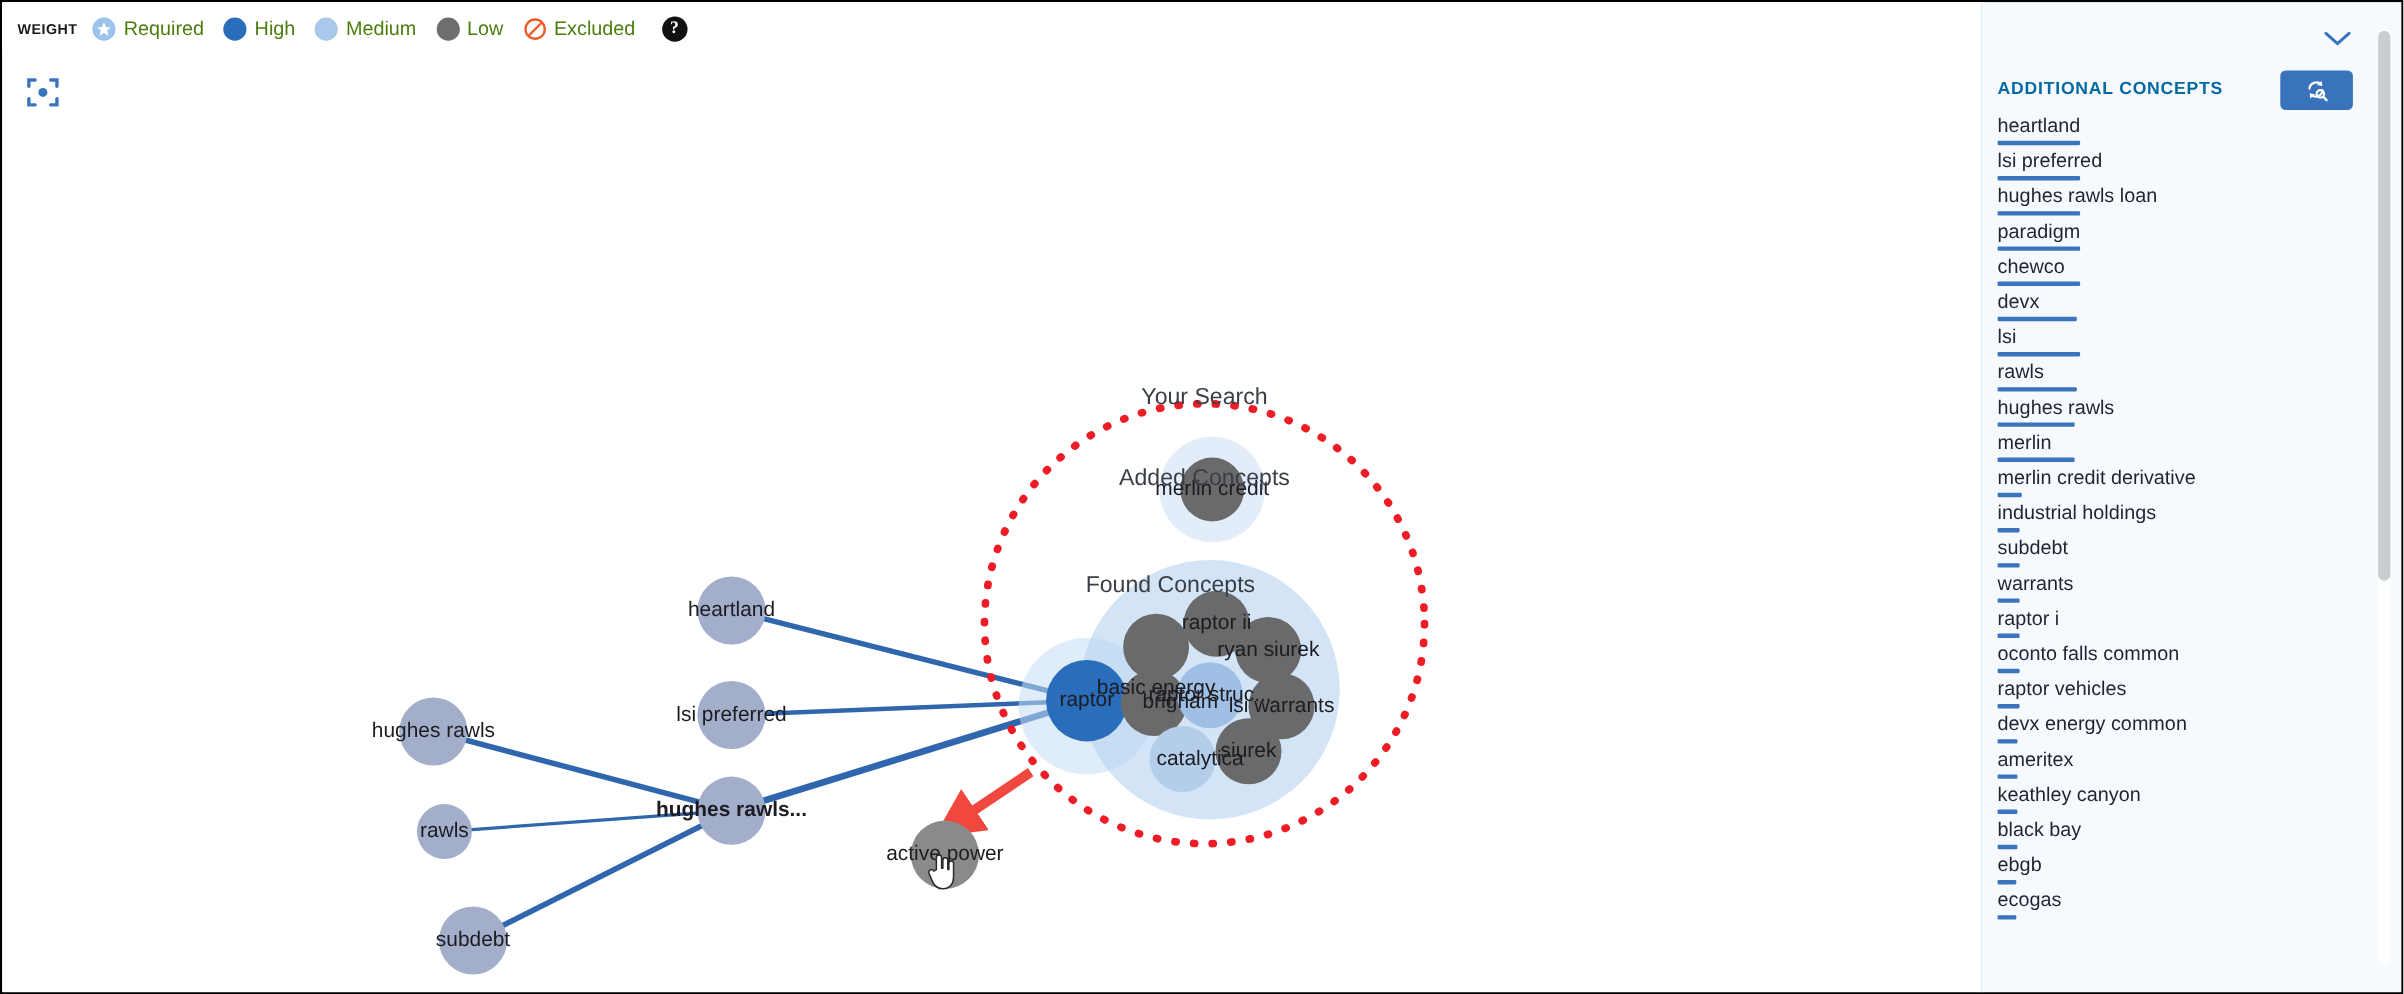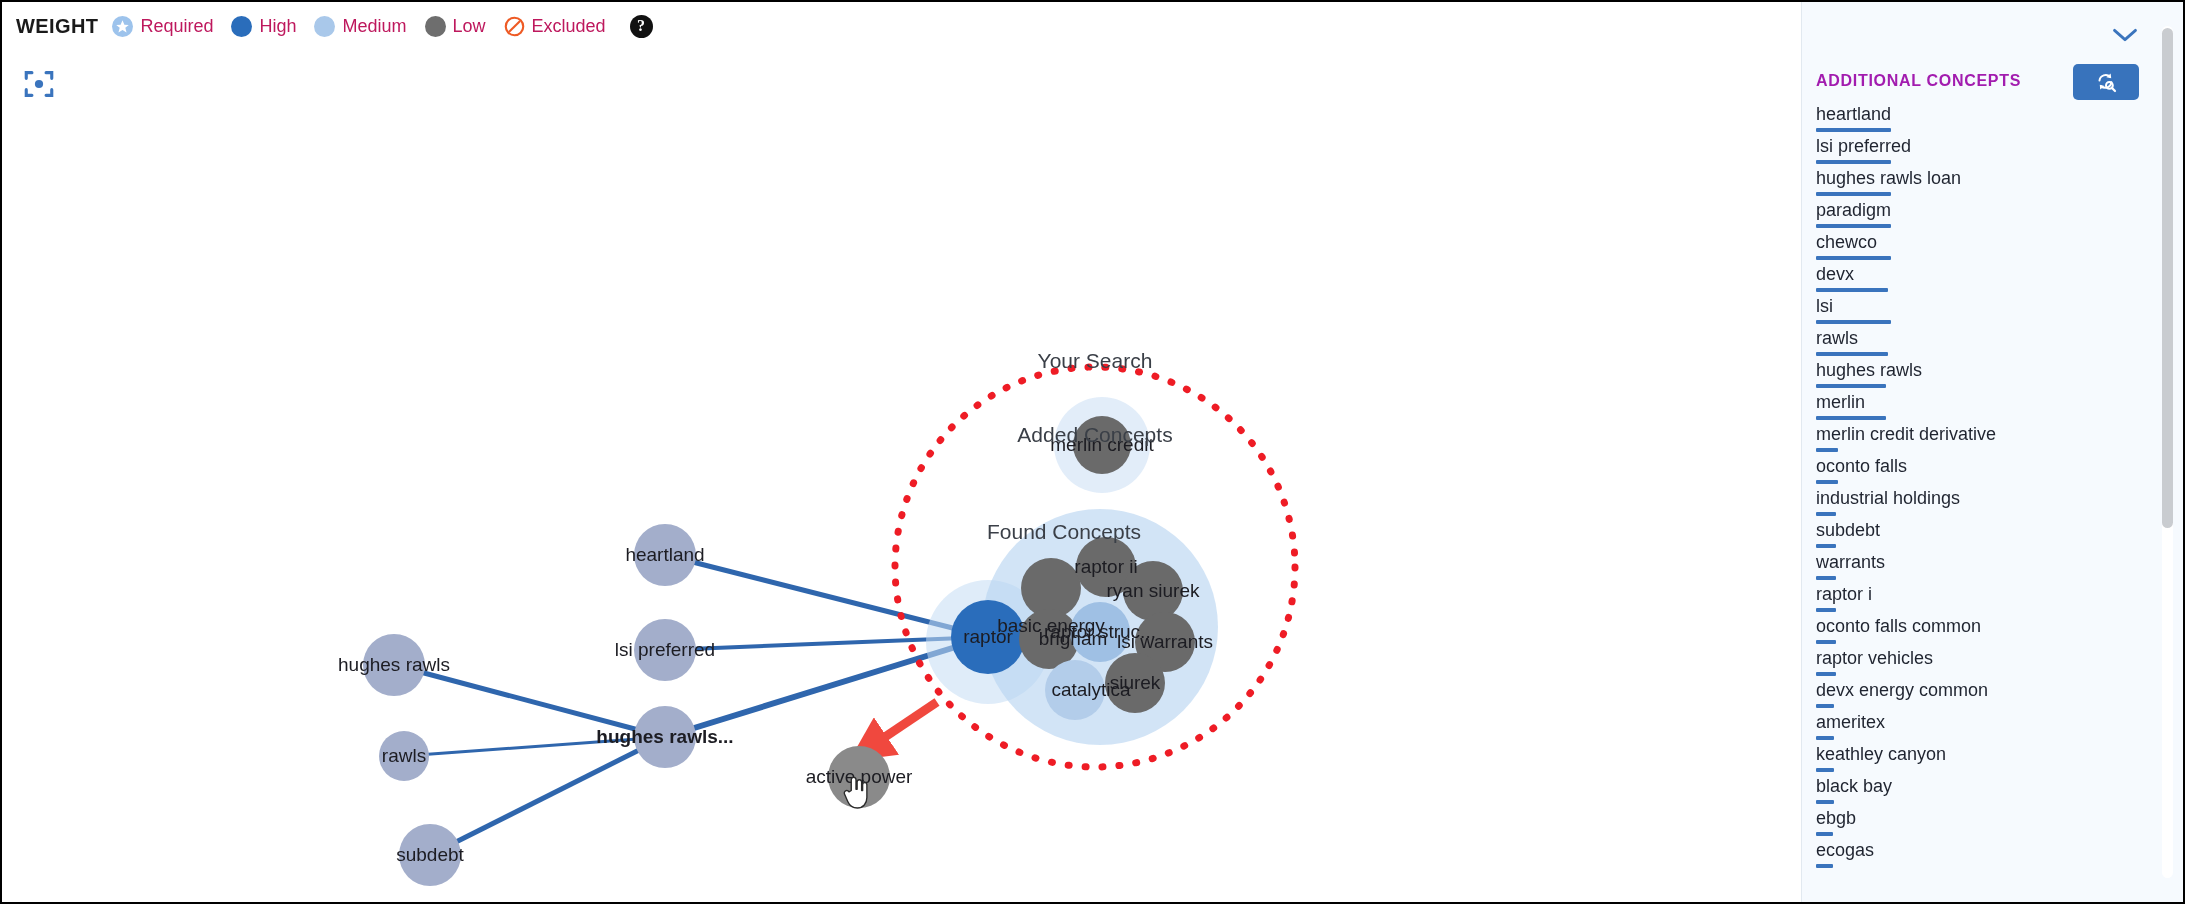--- a/index.html
+++ b/index.html
@@ -23,27 +23,27 @@
   #legend-bar {
     position: absolute; left: 0; top: 0;
     width: 1803px; height: 48px;
     display: flex; align-items: center;
     padding-left: 14px;
     gap: 0px;
     background: #ffffff;
     z-index: 40;
   }
   #legend-title {
-    font-size: 20px; font-weight: bold; color: #1a1a1a;
+    font-size: 13px; font-weight: bold; color: #1a1a1a;
     letter-spacing: .4px; margin-right: 14px;
   }
   .legend-item {
     display: flex; align-items: center; gap: 7px;
     margin-right: 18px;
-    font-size: 18px; color: #be185d;
+    font-size: 18px; color: #4d7c0f;
     cursor: pointer;
   }
   .legend-swatch { width: 21px; height: 21px; border-radius: 50%; flex: 0 0 auto; position: relative; }
   .sw-required { background: #9dc3ec; display:flex; align-items:center; justify-content:center; }
   .sw-required svg { width: 15px; height: 15px; display:block; }
   .sw-high { background: #2a6dbb; }
   .sw-medium { background: #a9c8ea; }
   .sw-low { background: #6e6e6e; }
   .sw-excluded { background: transparent; }
   .sw-excluded svg { width: 21px; height: 21px; display:block; }
@@ -106,21 +106,21 @@
     overflow: hidden;
   }
   #sidebar-collapse {
     position: absolute; right: 44px; top: 22px;
     width: 28px; height: 22px; cursor: pointer;
   }
   #sidebar-collapse svg { width: 28px; height: 22px; display: block; }
   #sidebar-header {
     position: absolute; left: 14px; top: 70px;
     font-size: 16px; letter-spacing: .7px;
-    font-weight: bold; color: #a21caf;
+    font-weight: bold; color: #0369a1;
   }
   #refresh-btn {
     position: absolute; right: 44px; top: 62px;
     width: 66px; height: 36px; border-radius: 5px;
     background: #3873bc; border: none; cursor: pointer;
     display: flex; align-items: center; justify-content: center;
   }
   #refresh-btn svg { width: 24px; height: 24px; display: block; }
   #concept-list {
     position: absolute; left: 0; top: 98px;
@@ -343,24 +343,20 @@
         </div>
         <div class="concept-item">
           <span class="concept-name">merlin</span>
           <div class="concept-bar" style="width: 70px;"></div>
         </div>
         <div class="concept-item">
           <span class="concept-name">merlin credit derivative</span>
           <div class="concept-bar" style="width: 22px;"></div>
         </div>
         <div class="concept-item">
-          <span class="concept-name">oconto falls</span>
-          <div class="concept-bar" style="width: 22px;"></div>
-        </div>
-        <div class="concept-item">
           <span class="concept-name">industrial holdings</span>
           <div class="concept-bar" style="width: 20px;"></div>
         </div>
         <div class="concept-item">
           <span class="concept-name">subdebt</span>
           <div class="concept-bar" style="width: 20px;"></div>
         </div>
         <div class="concept-item">
           <span class="concept-name">warrants</span>
           <div class="concept-bar" style="width: 20px;"></div>

